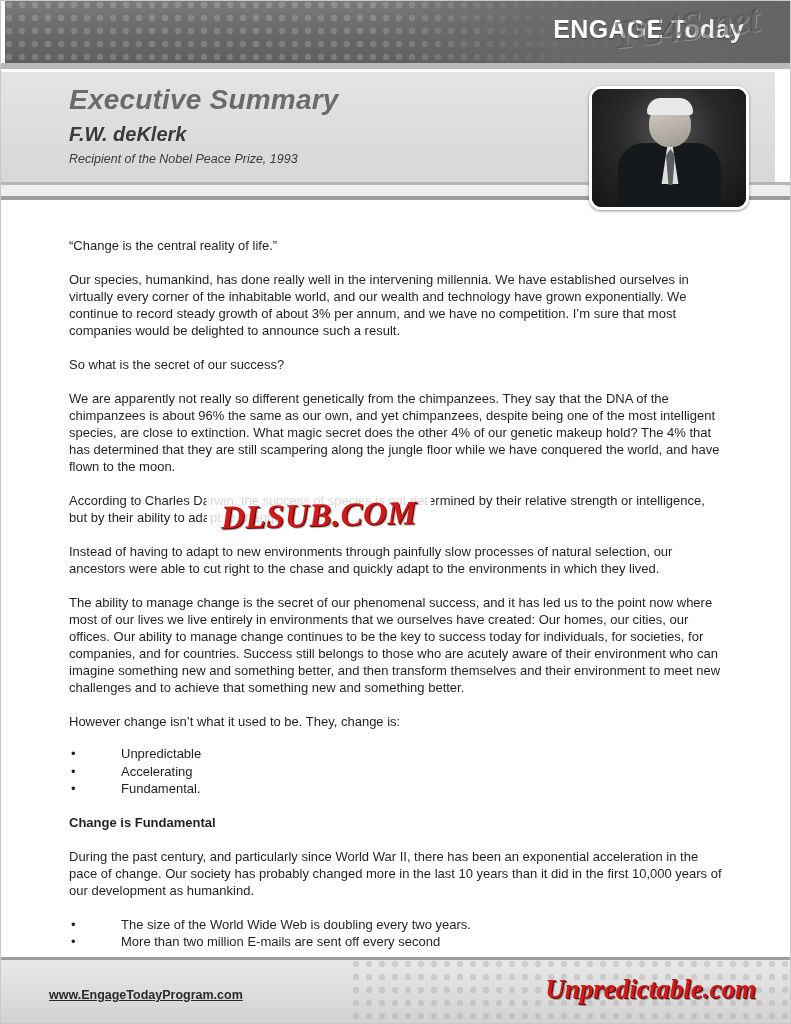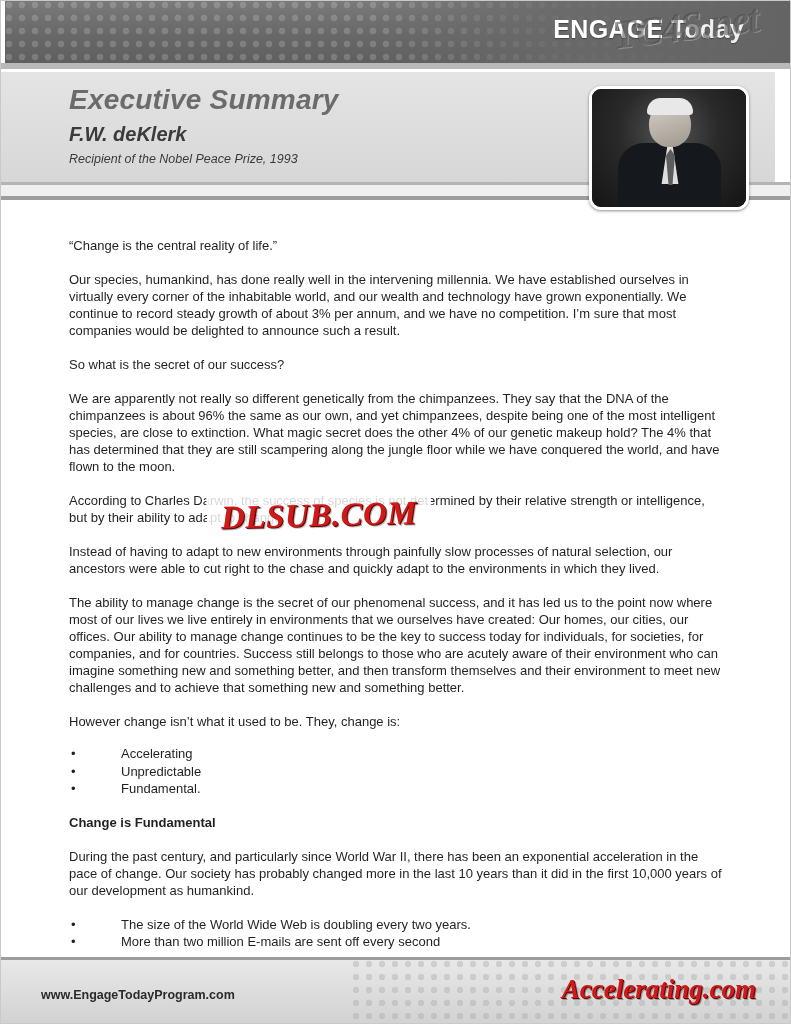--- a/index.html
+++ b/index.html
@@ -256,24 +256,25 @@
   .footer-strip .dots {
     position: absolute;
     right: 0; top: 0;
     width: 440px; height: 66px;
     background-image:
       radial-gradient(circle at 4px 4px, rgba(160,160,160,0.35) 3px, rgba(0,0,0,0) 3.4px);
     background-size: 13px 13px;
   }
   .footer-url {
     position: absolute;
-    left: 40px; top: 28px;
+    left: 48px; top: 28px;
     font-size: 12.5px;
     font-weight: bold;
     color: #2b2b2b;
+    text-decoration: underline;
   }
   .wm-bottom {
     position: absolute;
     right: 36px;
     top: 14px;
     font-family: "Liberation Serif", serif;
     font-size: 27px;
     font-weight: bold;
     font-style: italic;
     color: #cf1a1a;
@@ -318,35 +319,35 @@
     <p>“Change is the central reality of life.”</p>
     <p>Our species, humankind, has done really well in the intervening millennia. We have established ourselves in virtually every corner of the inhabitable world, and our wealth and technology have grown exponentially. We continue to record steady growth of about 3% per annum, and we have no competition. I’m sure that most companies would be delighted to announce such a result.</p>
     <p>So what is the secret of our success?</p>
     <p>We are apparently not really so different genetically from the chimpanzees. They say that the DNA of the chimpanzees is about 96% the same as our own, and yet chimpanzees, despite being one of the most intelligent species, are close to extinction. What magic secret does the other 4% of our genetic makeup hold? The 4% that has determined that they are still scampering along the jungle floor while we have conquered the world, and have flown to the moon.</p>
     <p>According to Charles Darwin, the success of species is not determined by their relative strength or intelligence, but by their ability to adapt to change.</p>
     <p>Instead of having to adapt to new environments through painfully slow processes of natural selection, our ancestors were able to cut right to the chase and quickly adapt to the environments in which they lived.</p>
     <p>The ability to manage change is the secret of our phenomenal success, and it has led us to the point now where most of our lives we live entirely in environments that we ourselves have created: Our homes, our cities, our offices. Our ability to manage change continues to be the key to success today for individuals, for societies, for companies, and for countries. Success still belongs to those who are acutely aware of their environment who can imagine something new and something better, and then transform themselves and their environment to meet new challenges and to achieve that something new and something better.</p>
     <p class="tight">However change isn’t what it used to be. They, change is:</p>
 
     <ul class="bullets">
+      <li>Unpredictable</li>
       <li>Accelerating</li>
-      <li>Unpredictable</li>
       <li>Fundamental.</li>
     </ul>
 
     <p class="section-head no-gap">Change is Fundamental</p>
     <p>During the past century, and particularly since World War II, there has been an exponential acceleration in the pace of change. Our society has probably changed more in the last 10 years than it did in the first 10,000 years of our development as humankind.</p>
 
     <ul class="bullets">
       <li>The size of the World Wide Web is doubling every two years.</li>
       <li>More than two million E-mails are sent off every second</li>
     </ul>
   </div>
 
   <div class="wm-mid">DLSUB.COM</div>
 
   <div class="footer-strip">
     <div class="dots"></div>
     <div class="footer-url">www.EngageTodayProgram.com</div>
-    <div class="wm-bottom">Accelerating.com</div>
+    <div class="wm-bottom">Unpredictable.com</div>
   </div>
 
 </div>
 
 </body></html>

